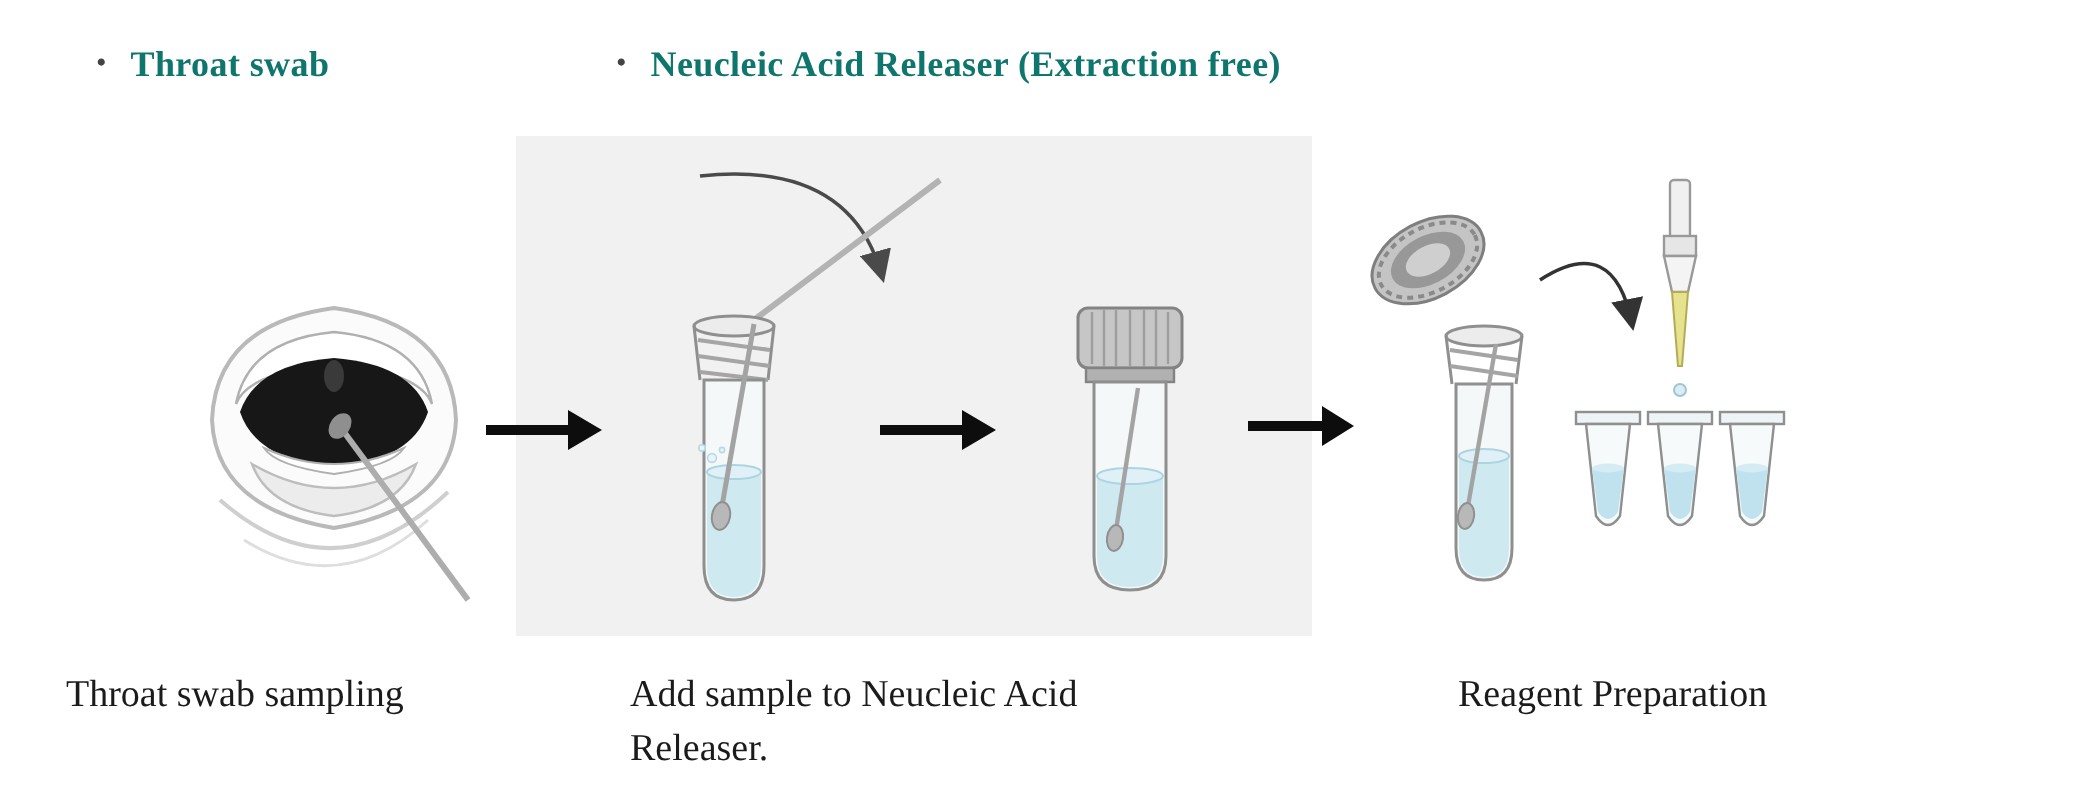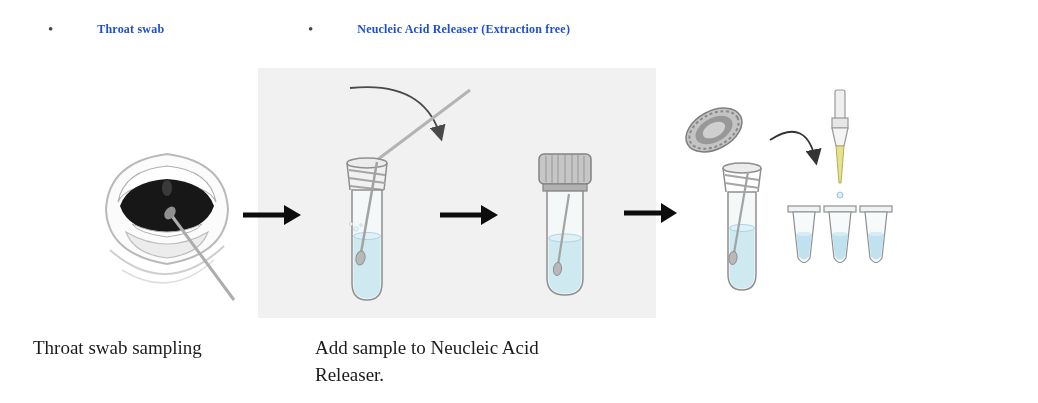--- a/index.html
+++ b/index.html
@@ -2,21 +2,21 @@
 <html><head>
 <meta charset="utf-8">
 <style>
   * { margin:0; padding:0; box-sizing:border-box; }
   html,body { background:#ffffff; }
   body { font-family:"Liberation Serif", serif; color:#1b1b1b; }
   .canvas { position:relative; width:1038px; height:403px; background:#ffffff; overflow:hidden; }
   .gray-panel { position:absolute; left:258px; top:68px; width:398px; height:250px; background:#f1f1f1; }
   .bullet { position:absolute; display:flex; align-items:center; gap:12px; }
   .dot { font-size:15px; color:#444; line-height:1; }
-  .bullet-text { font-weight:bold; font-size:12px; color:#1d4ed8; letter-spacing:0.2px;margin-left:32px; }
+  .bullet-text { font-weight:bold; font-size:18px; color:#0f766e; letter-spacing:0.2px; }
   .caption { position:absolute; font-size:19px; line-height:27px; color:#1b1b1b; }
   .illus { position:absolute; display:block; }
 </style>
 </head>
 <body>
 
 <div class="canvas">
 
   <div class="bullet" style="left:48px; top:22px;">
     <span class="dot">•</span>
@@ -152,14 +152,15 @@
 
       <rect x="188" y="118" width="32" height="6" fill="#eef3f5" stroke="#8f8f8f" stroke-width="1.2"></rect>
       <path d="M193,124 L215,124 L210,170 Q204,179 198,170 Z" fill="#f6fafb" stroke="#8f8f8f" stroke-width="1.2"></path>
       <path d="M196,146 L212,146 L209,168 Q204,175 199,168 Z" fill="#bfe2ee"></path>
       <ellipse cx="204" cy="146" rx="8" ry="2.2" fill="#d4ecf4"></ellipse>
     </g>
   </svg>
 
   <div class="caption" style="left:315px; top:334px; width:262px;">Add sample to Neucleic Acid Releaser.</div>
   <div class="caption" style="left:33px; top:334px; width:210px;">Throat swab sampling</div>
+  <div class="caption" style="left:729px; top:334px; width:220px;">Reagent Preparation</div>
 
 </div>
 
 </body></html>

